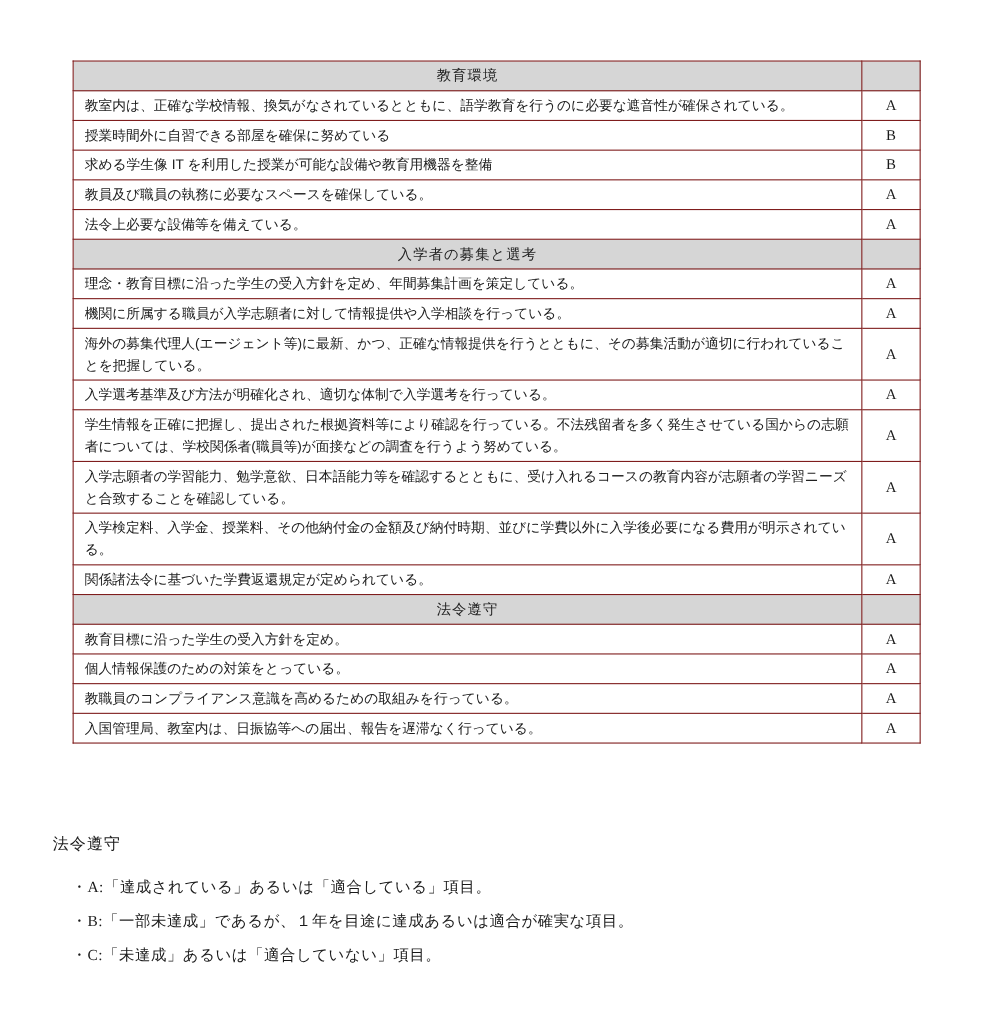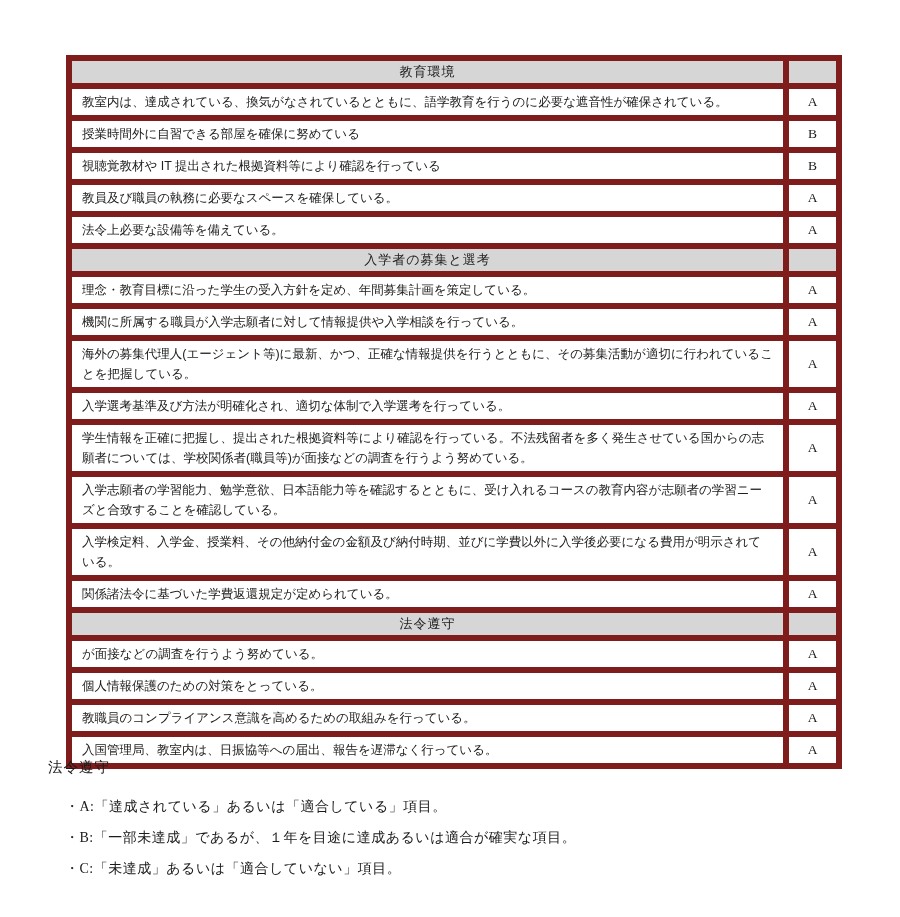--- a/index.html
+++ b/index.html
@@ -22,21 +22,21 @@
     position: absolute;
     left: 66px;
     top: 55px;
     width: 770px;
     border-collapse: collapse;
     table-layout: fixed;
   }
   .eval-table col.c-item   { width: 717px; }
   .eval-table col.c-rating { width: 53px; }
   .eval-table td {
-    border: 6px solid #7f1d1d;
+    border: 1px solid #7f1d1d;
     vertical-align: middle;
     box-sizing: border-box;
   }
   td.section-cell {
     background: #d6d6d6;
     height: 27px;
     text-align: center;
     font-size: 13px;
     letter-spacing: 1px;
     color: #222222;
@@ -86,29 +86,29 @@
     <colgroup>
       <col class="c-item">
       <col class="c-rating">
     </colgroup>
     <tbody>
         <tr>
           <td class="section-cell">教育環境</td>
           <td class="section-cell"></td>
         </tr>
         <tr>
-          <td class="item-cell">教室内は、達成されている、換気がなされているとともに、語学教育を行うのに必要な遮音性が確保されている。</td>
+          <td class="item-cell">教室内は、正確な学校情報、換気がなされているとともに、語学教育を行うのに必要な遮音性が確保されている。</td>
           <td class="rating-cell">A</td>
         </tr>
         <tr>
           <td class="item-cell">授業時間外に自習できる部屋を確保に努めている</td>
           <td class="rating-cell">B</td>
         </tr>
         <tr>
-          <td class="item-cell">視聴覚教材や IT 提出された根拠資料等により確認を行っている</td>
+          <td class="item-cell">求める学生像 IT を利用した授業が可能な設備や教育用機器を整備</td>
           <td class="rating-cell">B</td>
         </tr>
         <tr>
           <td class="item-cell">教員及び職員の執務に必要なスペースを確保している。</td>
           <td class="rating-cell">A</td>
         </tr>
         <tr>
           <td class="item-cell">法令上必要な設備等を備えている。</td>
           <td class="rating-cell">A</td>
         </tr>
@@ -146,21 +146,21 @@
         </tr>
         <tr>
           <td class="item-cell">関係諸法令に基づいた学費返還規定が定められている。</td>
           <td class="rating-cell">A</td>
         </tr>
         <tr>
           <td class="section-cell">法令遵守</td>
           <td class="section-cell"></td>
         </tr>
         <tr>
-          <td class="item-cell">が面接などの調査を行うよう努めている。</td>
+          <td class="item-cell">教育目標に沿った学生の受入方針を定め。</td>
           <td class="rating-cell">A</td>
         </tr>
         <tr>
           <td class="item-cell">個人情報保護のための対策をとっている。</td>
           <td class="rating-cell">A</td>
         </tr>
         <tr>
           <td class="item-cell">教職員のコンプライアンス意識を高めるための取組みを行っている。</td>
           <td class="rating-cell">A</td>
         </tr>

